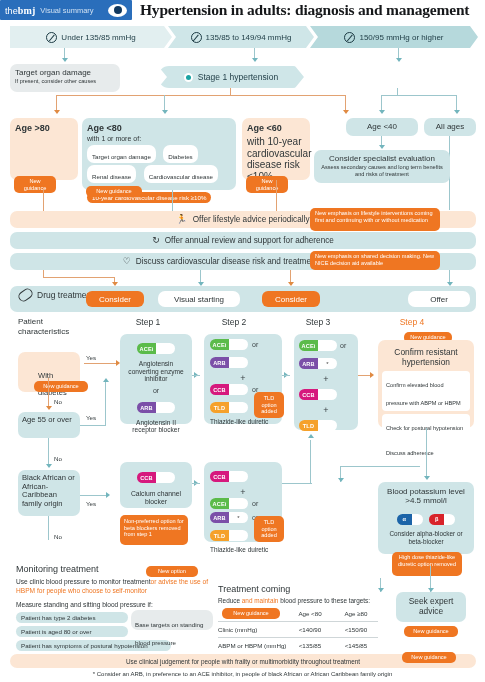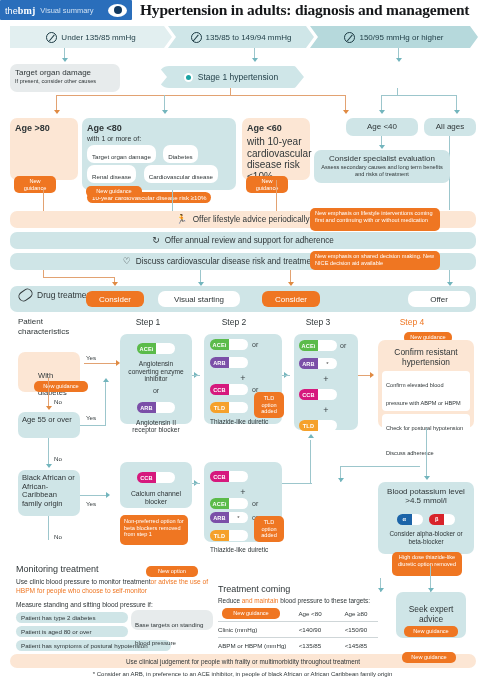--- a/index.html
+++ b/index.html
@@ -414,21 +414,21 @@
   <div class="newg" style="left:404px;top:332px;width:48px;">New guidance</div>
   <div class="box peachL" style="left:378px;top:340px;width:96px;height:88px;padding:5px 4px;">
     <div class="bt c" style="font-size:8.4px;margin-top:3px;">Confirm resistant hypertension</div>
     <div style="background:#fff;border-radius:4px;margin-top:4px;padding:2px 4px;"><span class="xs">Confirm elevated blood pressure with ABPM or HBPM</span></div>
     <div style="background:#fff;border-radius:4px;margin-top:3px;padding:2px 4px;"><span class="xs">Check for postural hypotension</span></div>
     <div style="background:#fff;border-radius:4px;margin-top:3px;padding:2px 4px;"><span class="xs">Discuss adherence</span></div>
   </div>
   <div class="conn" style="left:426px;top:428px;width:1.2px;height:50px;"></div>
   <div class="arrow" style="left:423.5px;top:476px;"></div>
 
-  <div class="box teal" style="left:396px;top:592px;width:70px;height:46px;display:flex;align-items:center;justify-content:center;">
+  <div class="box teal" style="left:396px;top:592px;width:70px;height:30px;display:flex;align-items:center;justify-content:center;">
     <span class="bt c" style="font-size:8.4px;">Seek expert advice</span>
   </div>
   <div class="newg" style="left:404px;top:626px;width:54px;">New guidance</div>
   <div class="conn" style="left:380px;top:578px;width:1.2px;height:14px;"></div>
   <div class="arrow" style="left:377.5px;top:588px;"></div>
   <div class="conn" style="left:430px;top:566px;width:1.2px;height:26px;"></div>
   <div class="arrow" style="left:427.5px;top:588px;"></div>
 
   <div class="cell" style="left:16px;top:564px;font-size:9px;">Monitoring treatment</div>
   <div style="position:absolute;left:16px;top:578px;width:200px;font-size:6.6px;line-height:1.3;">

